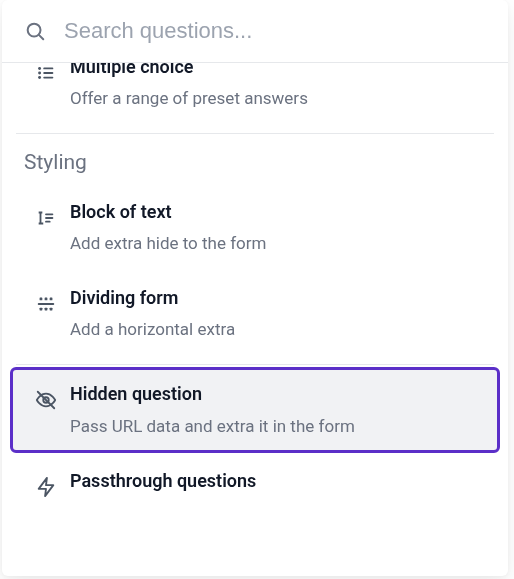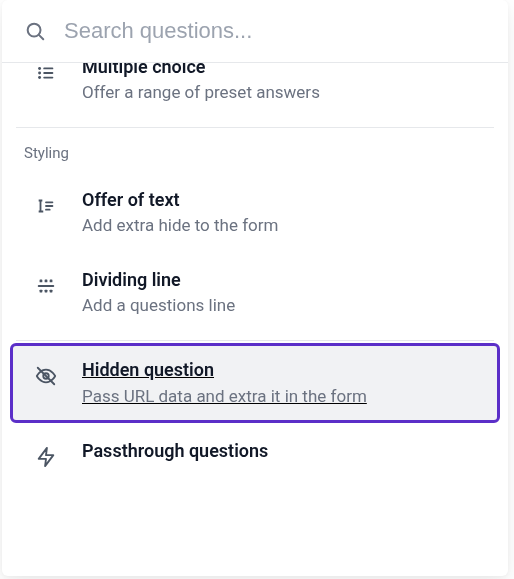--- a/index.html
+++ b/index.html
@@ -3,28 +3,28 @@
 <meta charset="utf-8">
 <style>
 * { box-sizing: border-box; margin: 0; padding: 0; }
 body { font-family: -apple-system, BlinkMacSystemFont, "Segoe UI", Roboto, Helvetica, Arial, sans-serif; width: 514px; height: 579px; background: #fff; overflow: hidden; position: relative; }
 .panel { position: absolute; top: 0; left: 2px; right: 6px; bottom: 3px; background: #fff; border-radius: 6px; box-shadow: 0 8px 24px rgba(0,0,0,0.08), 0 1px 4px rgba(0,0,0,0.04); overflow: hidden; display: flex; flex-direction: column; }
 .search-row { display: flex; align-items: center; padding: 18px 18px 18px 22px; border-bottom: 1px solid #e6e8eb; gap: 18px; flex-shrink: 0; }
 .search-row .icon { width: 22px; height: 22px; color: #6b7280; flex-shrink: 0; }
 .search-input { border: none; outline: none; font-size: 22px; color: #111827; width: 100%; background: transparent; }
 .search-input::placeholder { color: #9ca3af; }
 .scroll { overflow-y: auto; flex: 1; padding-top: 6px; }
-.section-label { font-size: 15px; color: #6b7280; padding: 16px 22px 10px 22px; }
+.section-label { font-size: 21px; color: #6b7280; padding: 16px 22px 10px 22px; }
 .divider { height: 1px; background: #e6e8eb; margin: 8px 14px 0 14px; }
-.item { display: flex; align-items: flex-start; gap: 24px; padding: 14px 20px 14px 24px; cursor: pointer; border-radius: 6px; margin: 2px 8px; }
+.item { display: flex; align-items: flex-start; gap: 12px; padding: 14px 20px 14px 24px; cursor: pointer; border-radius: 6px; margin: 2px 8px; }
 .item .icon-wrap { width: 24px; height: 24px; color: #4b5563; flex-shrink: 0; display: flex; align-items: center; justify-content: center; margin-top: 6px; }
 .item .icon-wrap svg { width: 22px; height: 22px; }
 .item-title { font-size: 18px; font-weight: 600; color: #111827; line-height: 1.35; }
-.item-desc { font-size: 17px; color: #6b7280; line-height: 1.4; margin-top: 2px; }
-.highlighted { background: #f1f2f4; border: 3px solid #5b2fc8; border-radius: 6px; margin: 2px 8px; padding: 12px 17px 12px 21px; text-decoration: underline; }
+.item-desc { font-size: 17px; color: #6b7280; line-height: 1.4; margin-top: 8px; }
+.highlighted { background: #f1f2f4; border: 3px solid #5b2fc8; border-radius: 6px; margin: 2px 8px; padding: 12px 17px 12px 21px; }
 .cutoff-top { margin-top: -28px; }
 </style>
 </head>
 <body>
 
 <div class="panel">
   <div class="search-row">
     <span class="icon">
       <svg viewBox="0 0 24 24" fill="none" stroke="currentColor" stroke-width="2.2" stroke-linecap="round" stroke-linejoin="round">
           <circle cx="11" cy="11" r="7"></circle>
@@ -59,40 +59,40 @@
     <div class="item">
       <span class="icon-wrap">
         <svg viewBox="0 0 24 24" fill="currentColor">
             <path d="M4 5h4v2H7v10h2v2H4v-2h1V7H4V5z"></path>
             <rect x="11" y="7" width="9" height="2" rx="1"></rect>
             <rect x="11" y="11" width="9" height="2" rx="1"></rect>
             <rect x="11" y="15" width="6" height="2" rx="1"></rect>
           </svg>
       </span>
       <div>
-        <div class="item-title">Offer of text</div>
+        <div class="item-title">Block of text</div>
         <div class="item-desc">Add extra hide to the form</div>
       </div>
     </div>
 
     <div class="item">
       <span class="icon-wrap">
         <svg viewBox="0 0 24 24" fill="currentColor">
             <rect x="5" y="5" width="3" height="3" rx="0.5"></rect>
             <rect x="10.5" y="5" width="3" height="3" rx="0.5"></rect>
             <rect x="16" y="5" width="3" height="3" rx="0.5"></rect>
             <rect x="3" y="11" width="18" height="2" rx="1"></rect>
             <rect x="5" y="16" width="3" height="3" rx="0.5"></rect>
             <rect x="10.5" y="16" width="3" height="3" rx="0.5"></rect>
             <rect x="16" y="16" width="3" height="3" rx="0.5"></rect>
           </svg>
       </span>
       <div>
-        <div class="item-title">Dividing line</div>
-        <div class="item-desc">Add a questions line</div>
+        <div class="item-title">Dividing form</div>
+        <div class="item-desc">Add a horizontal extra</div>
       </div>
     </div>
 
     <div class="divider"></div>
 
     <div class="item highlighted">
       <span class="icon-wrap">
         <svg viewBox="0 0 24 24" fill="none" stroke="currentColor" stroke-width="2" stroke-linecap="round" stroke-linejoin="round">
             <path d="M2 12s3.5-7 10-7 10 7 10 7-3.5 7-10 7S2 12 2 12z"></path>
             <circle cx="12" cy="12" r="3"></circle>

